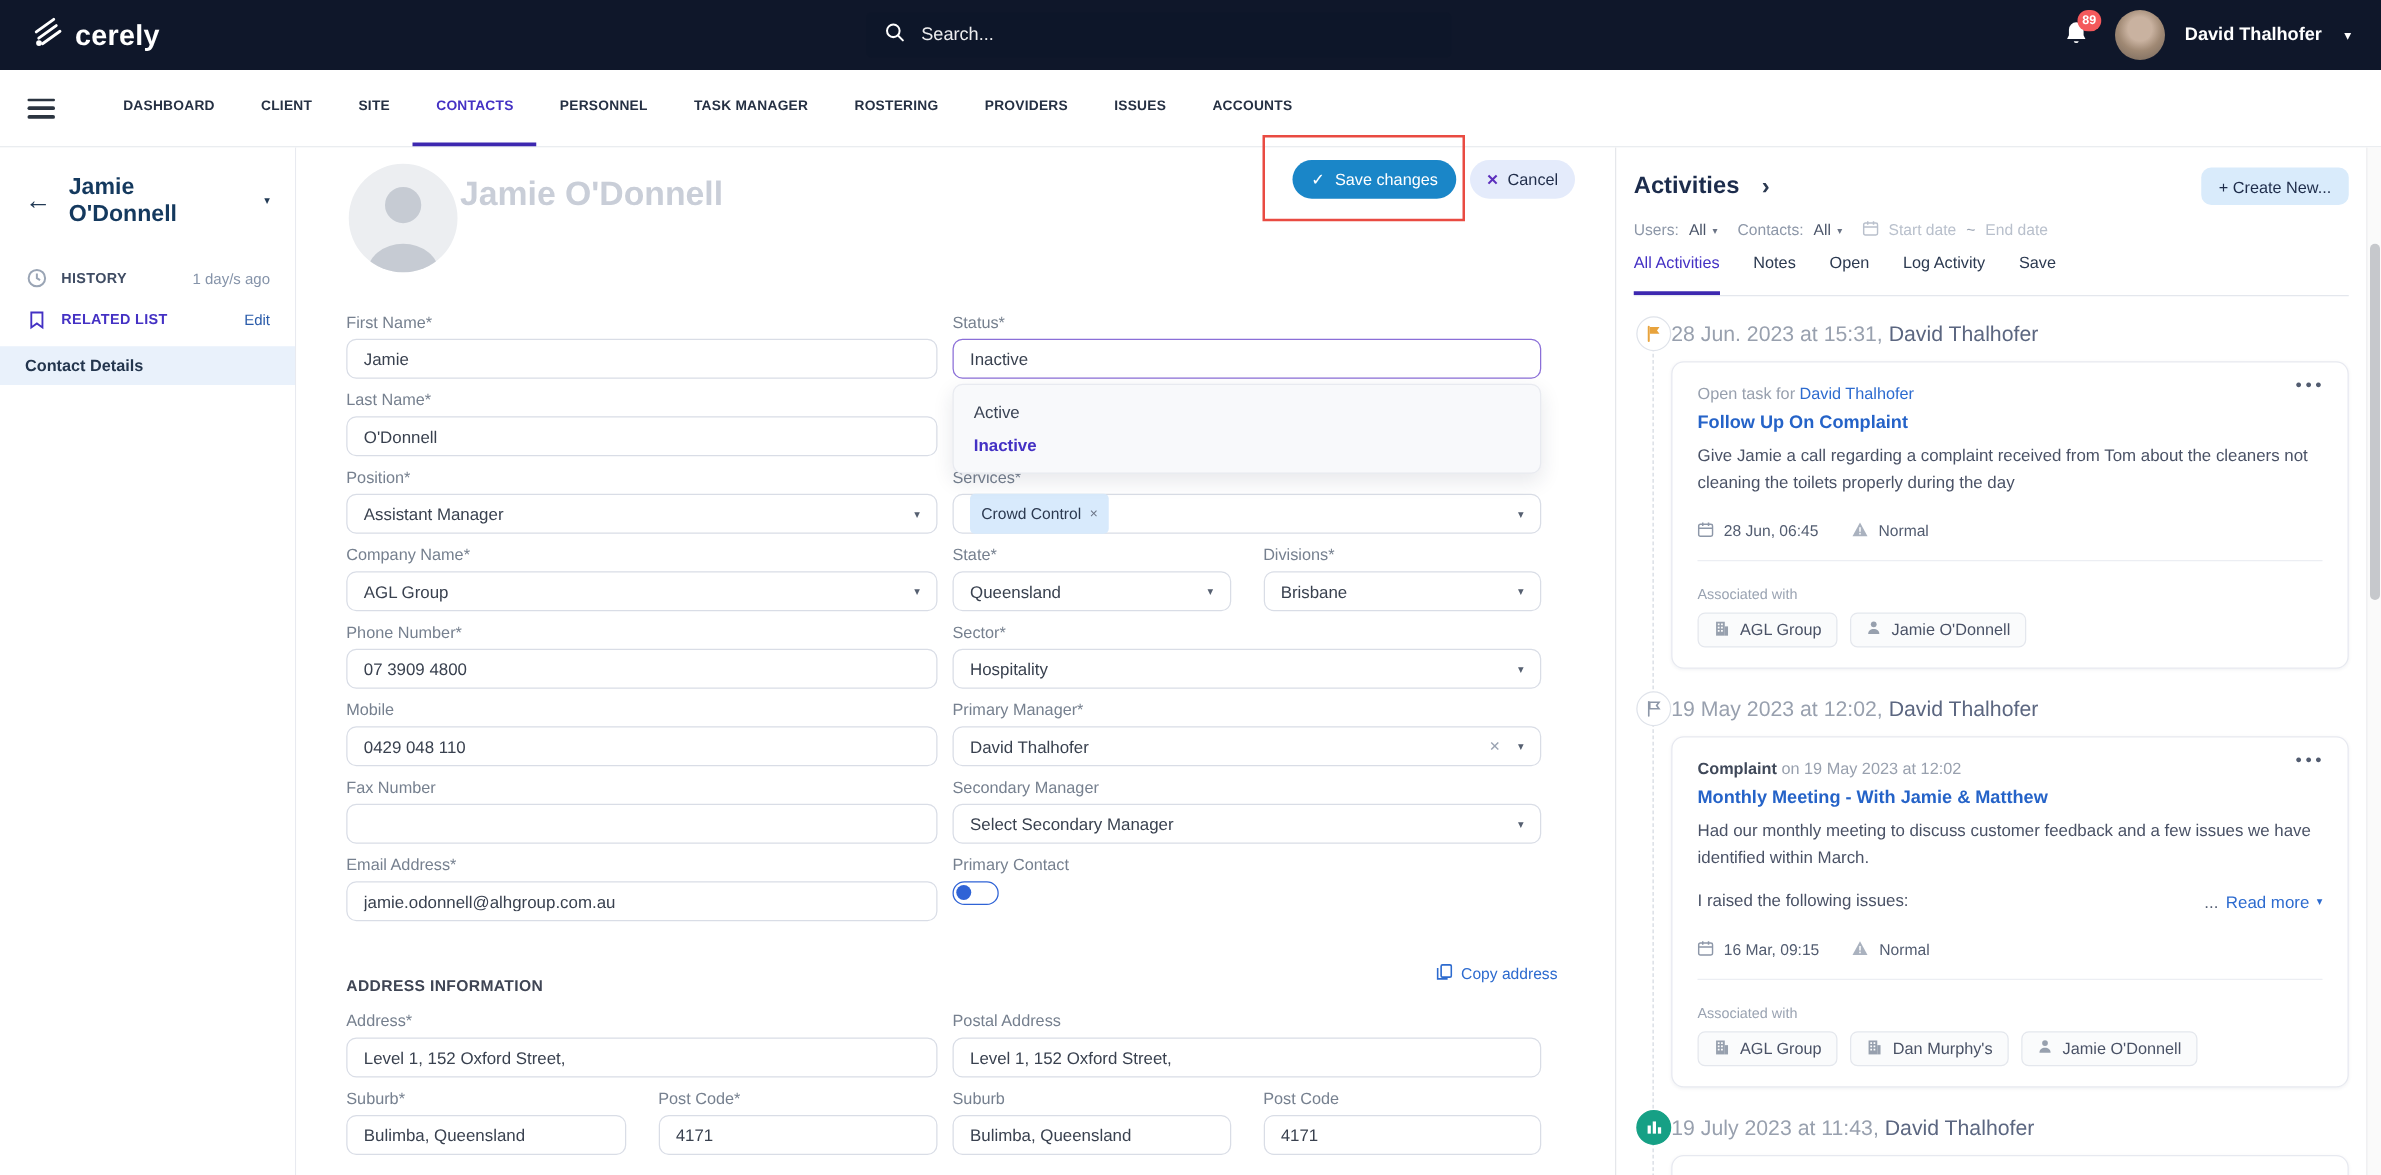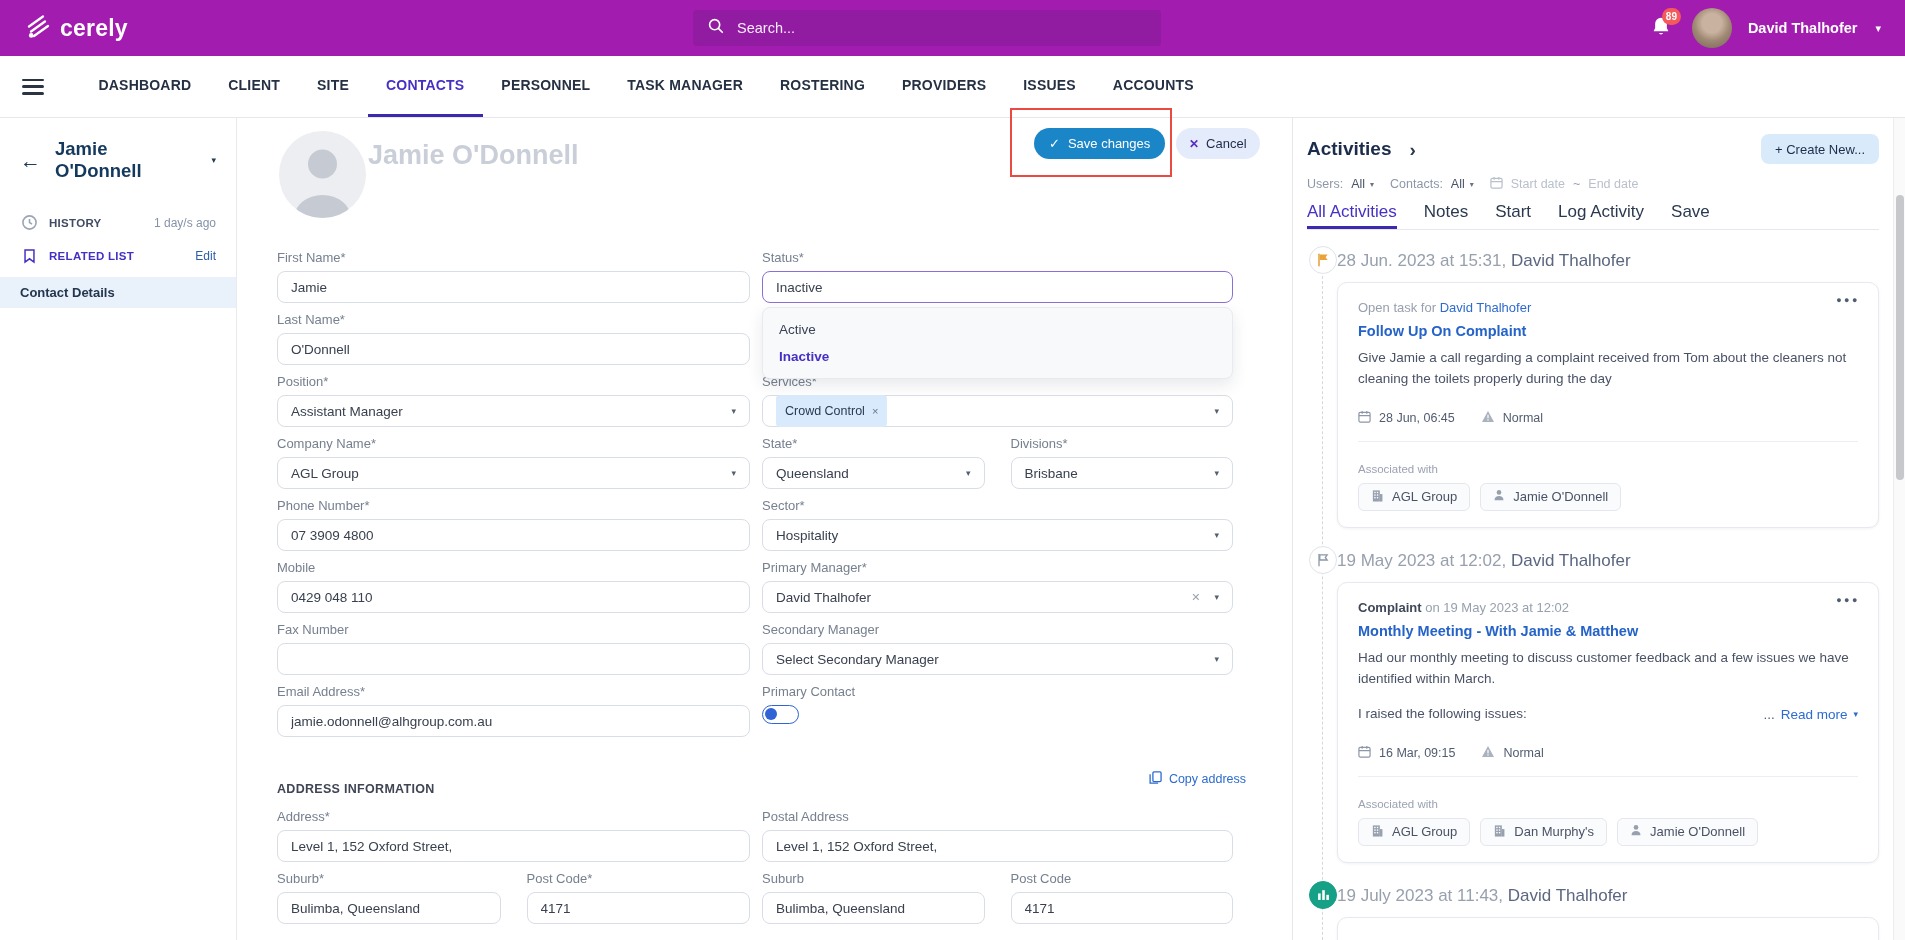--- a/index.html
+++ b/index.html
@@ -1,42 +1,42 @@
 <!DOCTYPE html>
 <html><head>
 <meta charset="utf-8">
 <style>
   * { margin:0; padding:0; box-sizing:border-box; }
   html,body { width:1905px; height:940px; overflow:hidden; background:#fff;
               font-family:"Liberation Sans", sans-serif; }
   .page { position:relative; width:1905px; height:940px; }
 
   
-  .topbar { position:relative; height:56px; background:#a21caf; display:flex; align-items:center; padding:0 24px; }
+  .topbar { position:relative; height:56px; background:#0f172a; display:flex; align-items:center; padding:0 24px; }
   .brand { display:flex; align-items:center; gap:9px; color:#fff; }
   .brand-name { font-size:23px; font-weight:700; letter-spacing:.2px; }
   .searchbox { position:absolute; left:693px; top:10px; width:468px; height:36px; background:rgba(0,20,40,.10);
                border-radius:4px; display:flex; align-items:center; padding:0 14px; gap:12px; }
   .searchbox input { flex:1; background:transparent; border:none; outline:none; color:#fff; font-size:14.5px; font-family:inherit; }
   .searchbox input::placeholder { color:rgba(255,255,255,.92); }
   .top-right { margin-left:auto; display:flex; align-items:center; gap:16px; }
   .bell-wrap { position:relative; width:26px; height:26px; }
   .badge { position:absolute; top:-7px; left:12px; min-width:19px; height:17px; background:#f4595c; border-radius:9px;
            color:#fff; font-size:10px; font-weight:700; display:flex; align-items:center; justify-content:center; padding:0 3px; }
   .avatar { width:40px; height:40px; border-radius:50%;
             background:radial-gradient(circle at 50% 38%, #c9b2a0 0 30%, #a08974 55%, #6f6258 100%); }
   .user-name { color:#fff; font-size:14.5px; font-weight:600; }
   .user-caret { color:#fff; font-size:11px; margin-left:2px; }
 
   
   .navbar { height:62px; background:#fff; border-bottom:1px solid #e4e7ec; display:flex; align-items:center; padding:0 22px; }
   .hamburger { width:22px; height:16px; display:flex; flex-direction:column; justify-content:space-between; cursor:pointer; }
   .hamburger span { display:block; height:2.6px; background:#2b3440; border-radius:2px; }
   .nav-items { display:flex; margin-left:36px; height:100%; }
-  .nav-item { display:flex; align-items:center; height:100%; padding:0 18.5px; font-size:14px; font-weight:700;
+  .nav-item { display:flex; align-items:center; height:100%; padding:0 18.5px; font-size:11px; font-weight:700;
               letter-spacing:.2px; color:#253043; border-bottom:3px solid transparent; cursor:pointer; }
   .nav-item.active { color:#4431c4; border-bottom-color:#3d28b0; }
 
   
   .app { display:flex; height:822px; }
 
   
   .sidebar { width:237px; border-right:1px solid #e8eaf0; padding-top:20px; background:#fff; flex:none; }
   .side-head { display:flex; align-items:center; gap:14px; padding:0 20px; }
   .back-arrow { font-size:21px; color:#223a55; cursor:pointer; line-height:1; }
@@ -105,21 +105,21 @@
   .act-title { font-size:19px; font-weight:700; color:#1c2c4c; }
   .act-chev { font-size:19px; color:#2b3950; margin-left:18px; font-weight:700; line-height:1; }
   .create-btn { margin-left:auto; height:30px; padding:0 14px; background:#d9ebfb; border:none; border-radius:8px;
                 font-size:13px; color:#1e2c4a; font-family:inherit; cursor:pointer; }
   .filters { display:flex; align-items:center; gap:8px; margin-top:12px; font-size:12.5px; color:#8d97a8; }
   .filter-val { color:#4a5468; display:flex; align-items:center; gap:5px; cursor:pointer; }
   .filter-val .c { font-size:8px; color:#6a7385; }
   .date-ph { color:#b9c0cc; }
   .tilde { color:#9aa3b2; }
   .tabs { display:flex; gap:27px; margin-top:10px; border-bottom:1px solid #e4e7ed; }
-  .tab { font-size:17px; color:#2b3950; padding-bottom:4px; border-bottom:3px solid transparent; cursor:pointer; }
+  .tab { font-size:13px; color:#2b3950; padding-bottom:16px; border-bottom:3px solid transparent; cursor:pointer; }
   .tab.active { color:#4431c4; border-bottom-color:#3d28b0; }
 
   .timeline { position:relative; margin-top:16px; }
   .timeline:before { content:""; position:absolute; left:15px; top:10px; bottom:-40px; border-left:1px dashed #d3d8e0; }
   .act-item { position:relative; padding-left:30px; margin-bottom:18px; }
   .act-marker { position:absolute; left:2px; top:0; width:28px; height:28px; border-radius:50%; background:#fff;
                 border:1px solid #dfe3ea; display:flex; align-items:center; justify-content:center; z-index:2; }
   .act-marker.green { background:#16a085; border-color:#16a085; }
   .act-when { font-size:17px; color:#98a0ae; padding-top:5px; }
   .act-when .author { color:#5b6680; }
@@ -460,21 +460,21 @@
               <path d="M1 6h12M4.5 1v3M9.5 1v3"></path>
             </svg>
         </span>
         <span class="date-ph">Start date</span>
         <span class="tilde">~</span>
         <span class="date-ph">End date</span>
       </div>
       <div class="tabs">
         <span class="tab active">All Activities</span>
         <span class="tab">Notes</span>
-        <span class="tab">Start</span>
+        <span class="tab">Open</span>
         <span class="tab">Log Activity</span>
         <span class="tab">Save</span>
       </div>
 
       <div class="timeline">
 
         <div class="act-item">
           <div class="act-marker">
             <svg width="14" height="14" viewBox="0 0 14 14">
                 <path d="M3 1.4v11.4" stroke="#e8a33d" stroke-width="1.6" stroke-linecap="round"></path>

